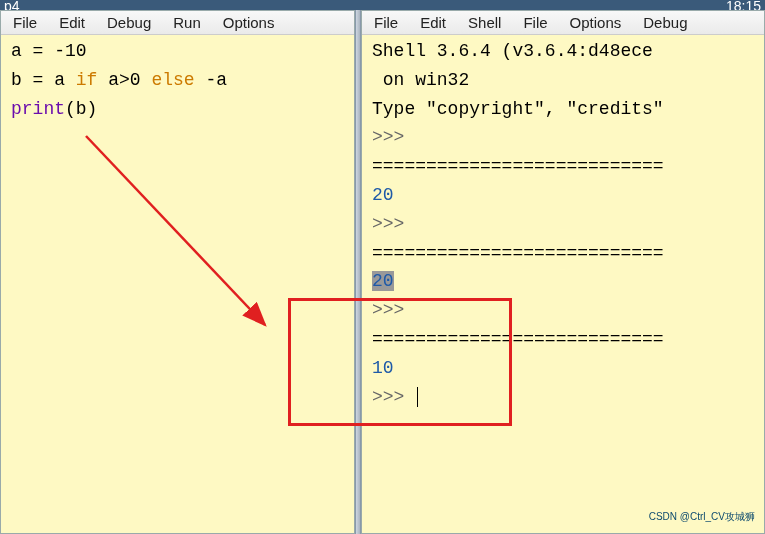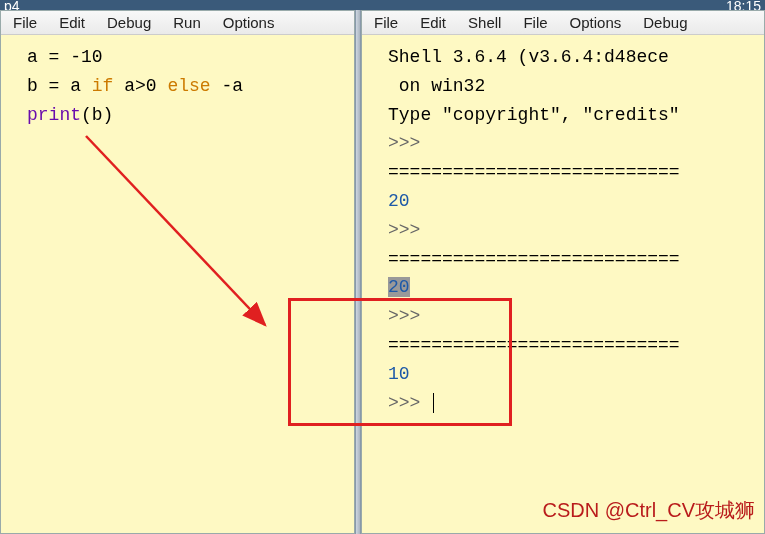--- a/index.html
+++ b/index.html
@@ -67,26 +67,25 @@
       font-size: 15px;
       padding: 2px 2px;
       color: #222;
     }
     .menu-item {
       padding: 1px 10px;
       cursor: default;
     }
     .editor {
       flex: 1;
-      padding: 8px 10px;
+      padding: 2px 10px;
       white-space: pre;
       color: #000;
       line-height: 1.6;
       overflow: hidden;
-      margin-left: 16px;
     }
     .kw { color: #cc7a00; }
     .num { color: #1e5aa8; }
     .builtin { color: #6a0dad; }
     .prompt-gray { color: #666; }
     .highlighted { background: #999; color: #1e5aa8; }
     .sep { letter-spacing: 0; }
     .annotation-box {
       position: absolute;
       border: 3px solid #e02020;
@@ -107,23 +106,23 @@
       width: 1px;
       height: 20px;
       background: #000;
       vertical-align: middle;
       margin-left: 2px;
     }
     .watermark {
       position: absolute;
       right: 10px;
       bottom: 10px;
-      color: #b91c1c;
+      color: #0c4a6e;
       font-family: sans-serif;
-      font-size: 20px;
+      font-size: 10px;
       pointer-events: none;
     }
   </style>
 </head>
 <body>
 
 <div class="top-bar"></div>
 <span class="top-left-label">p4</span>
 <span class="top-right-time">18:15</span>
 

